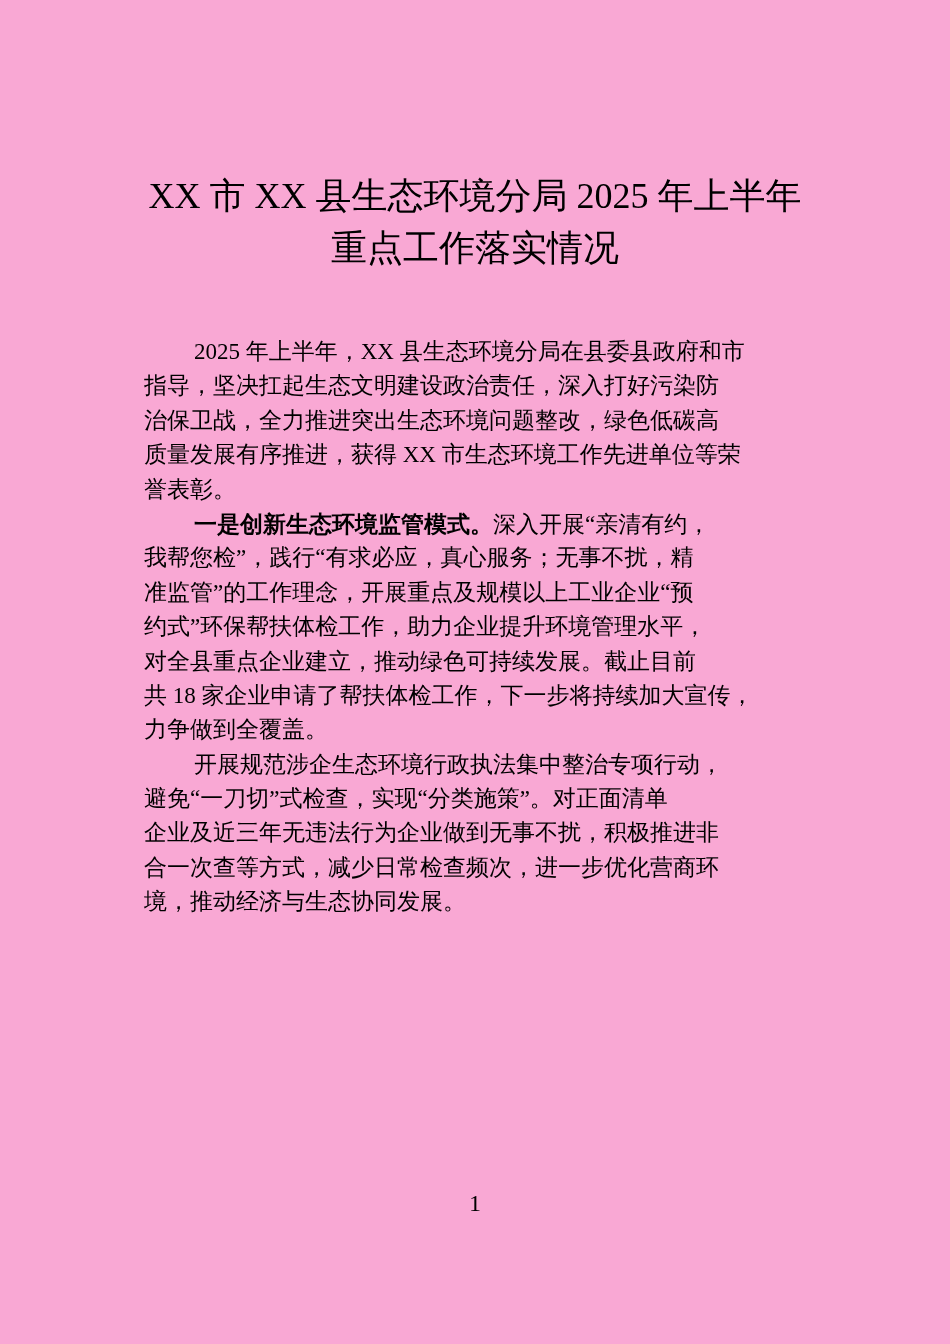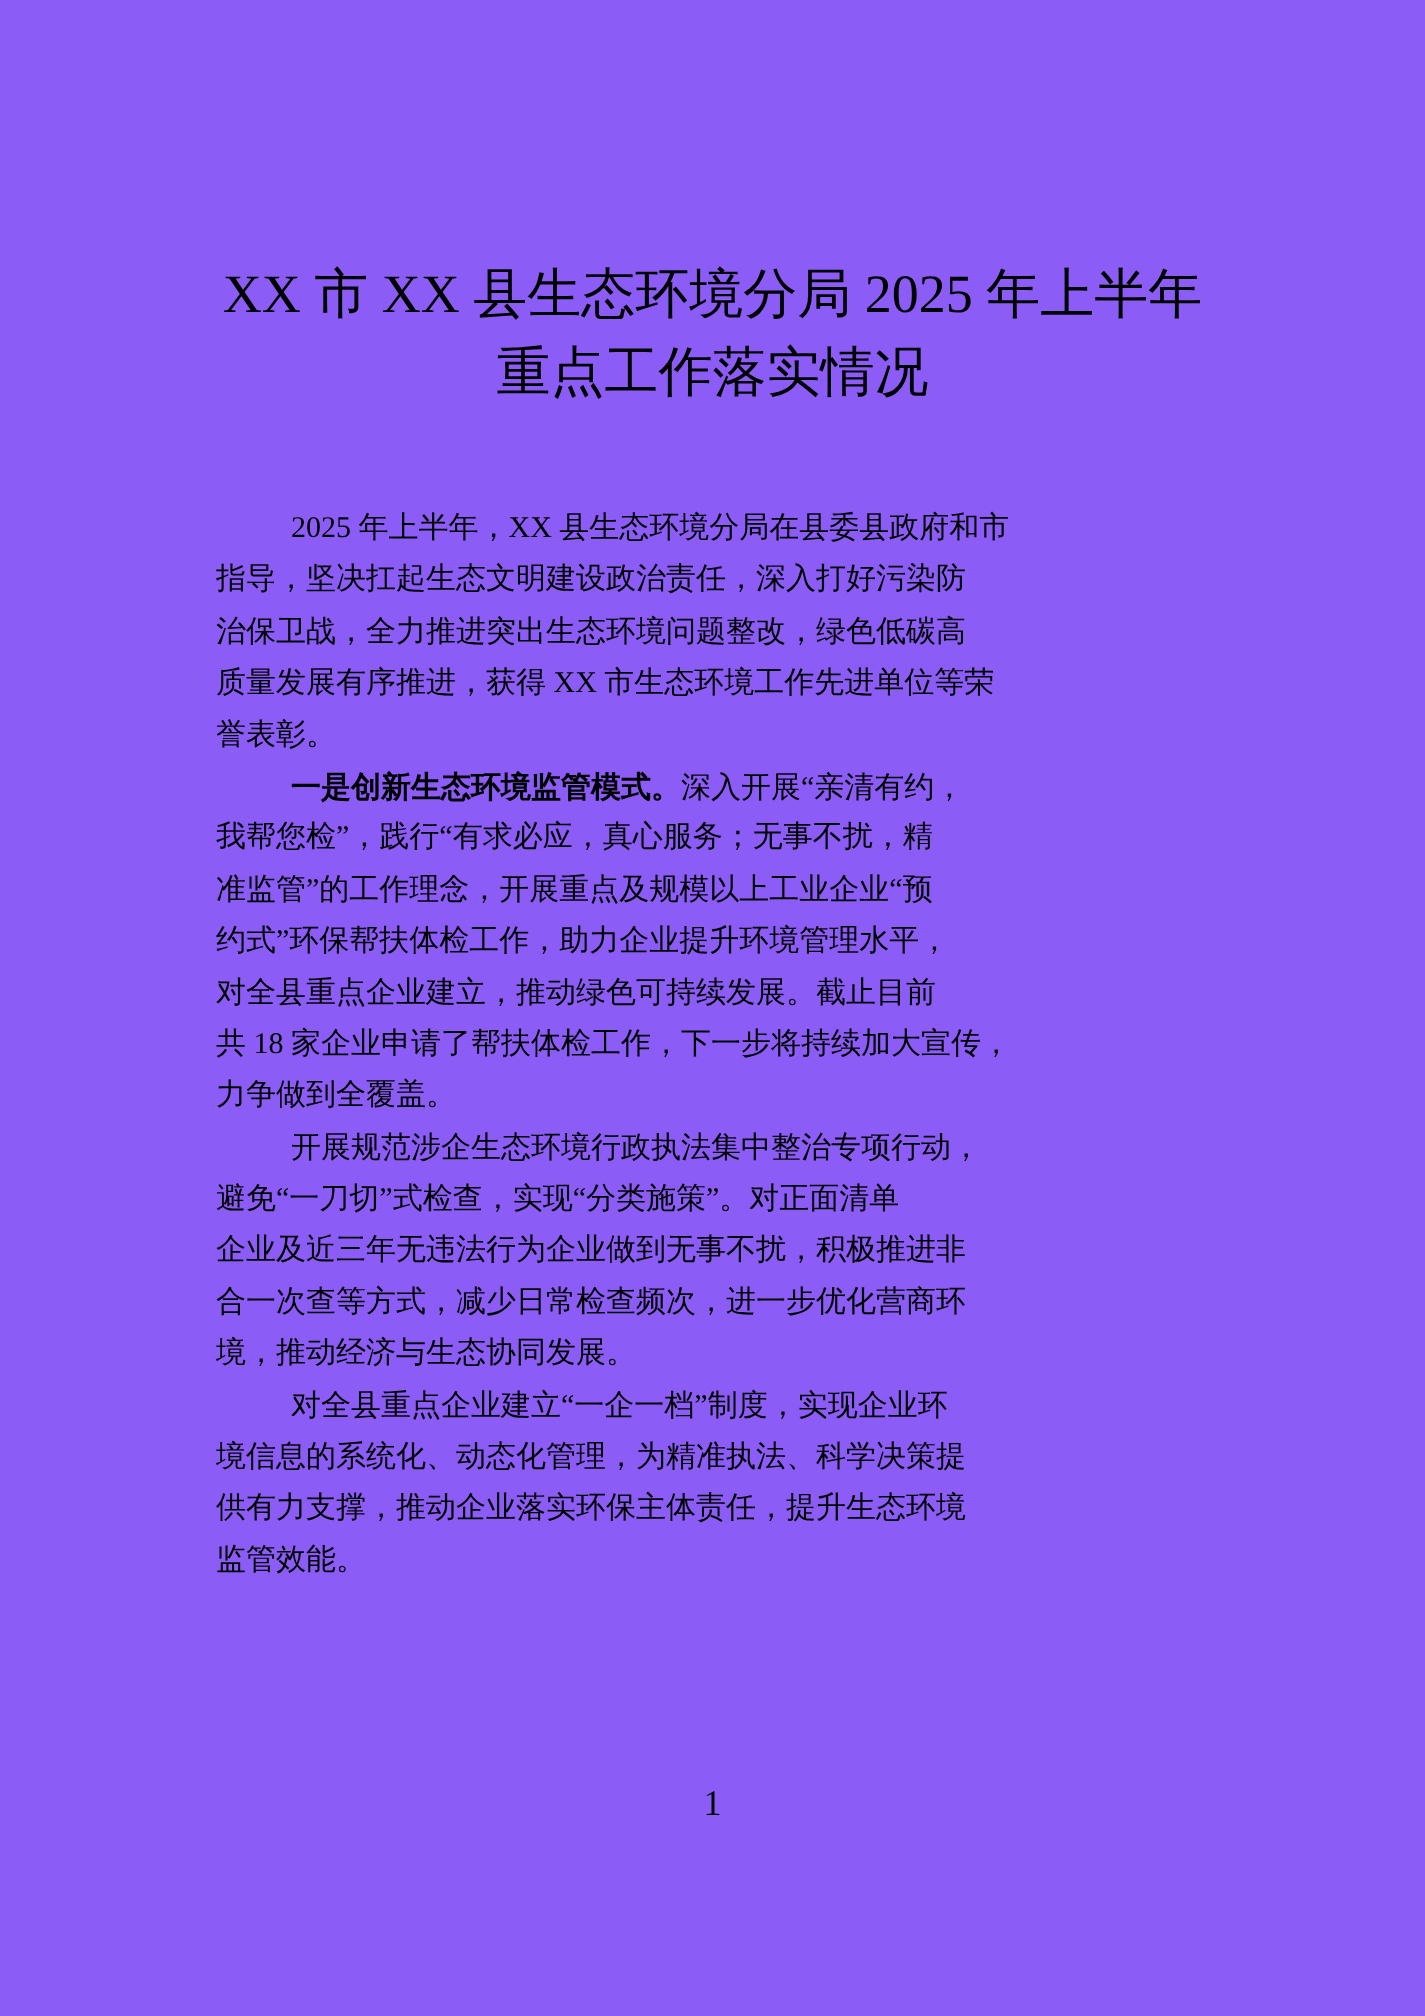--- a/index.html
+++ b/index.html
@@ -13,21 +13,21 @@
     position: relative;
     overflow: hidden;
     color: #000000;
     font-family: "Liberation Serif", "DejaVu Serif", serif;
   }
   .page {
     position: absolute;
     left: 0; top: 0;
     width: 950px;
     height: 1344px;
-    background: #8b5cf6;
+    background: #f9a8d4;
   }
   .title-line {
     position: absolute;
     left: 0;
     width: 950px;
     text-align: center;
     font-size: 36px;
     line-height: 40px;
     white-space: nowrap;
     font-family: "Liberation Serif", "DejaVu Sans", serif;
@@ -38,21 +38,21 @@
   .body {
     position: absolute;
     left: 144px;
     top: 335px;
     width: 700px;
   }
   .line {
     display: block;
     height: 34.4px;
     line-height: 34.4px;
-    font-size: 20px;
+    font-size: 23px;
     white-space: nowrap;
     font-family: "Liberation Serif", "DejaVu Sans", serif;
   }
   .indent { padding-left: 50px; }
   .bold { font-weight: bold; font-family: "DejaVu Sans", sans-serif; margin-top: 28px; }
 
   .page-number {
     position: absolute;
     left: 0;
     width: 950px;
@@ -93,23 +93,17 @@
     </div>
 
     <div>
       <span class="line indent">开展规范涉企生态环境行政执法集中整治专项行动，</span>
       <span class="line">避免“一刀切”式检查，实现“分类施策”。对正面清单</span>
       <span class="line">企业及近三年无违法行为企业做到无事不扰，积极推进非</span>
       <span class="line">合一次查等方式，减少日常检查频次，进一步优化营商环</span>
       <span class="line">境，推动经济与生态协同发展。</span>
     </div>
 
-    <div>
-      <span class="line indent">对全县重点企业建立“一企一档”制度，实现企业环</span>
-      <span class="line">境信息的系统化、动态化管理，为精准执法、科学决策提</span>
-      <span class="line">供有力支撑，推动企业落实环保主体责任，提升生态环境</span>
-      <span class="line">监管效能。</span>
-    </div>
 
   </div>
 
   <div class="page-number">1</div>
 </div>
 
 </body></html>

